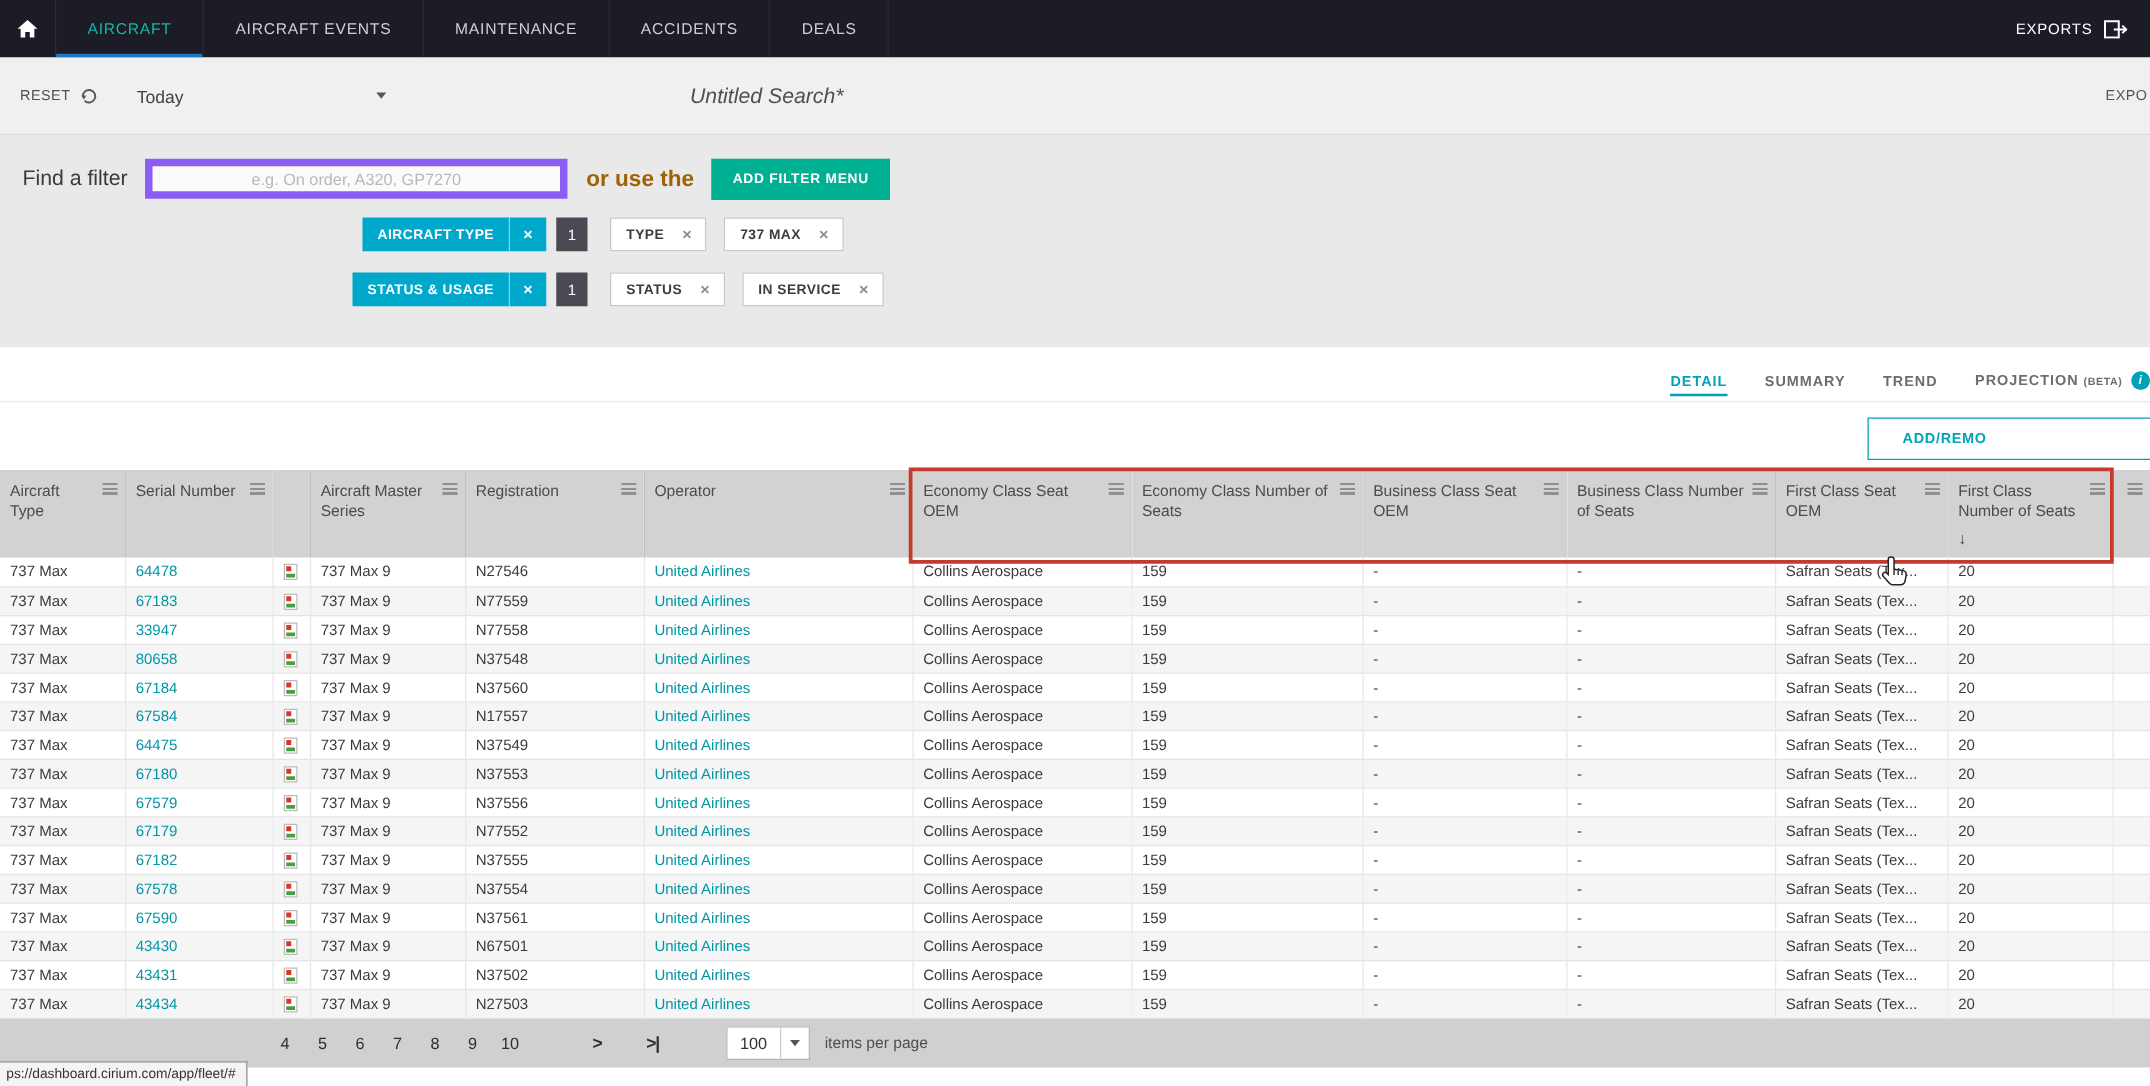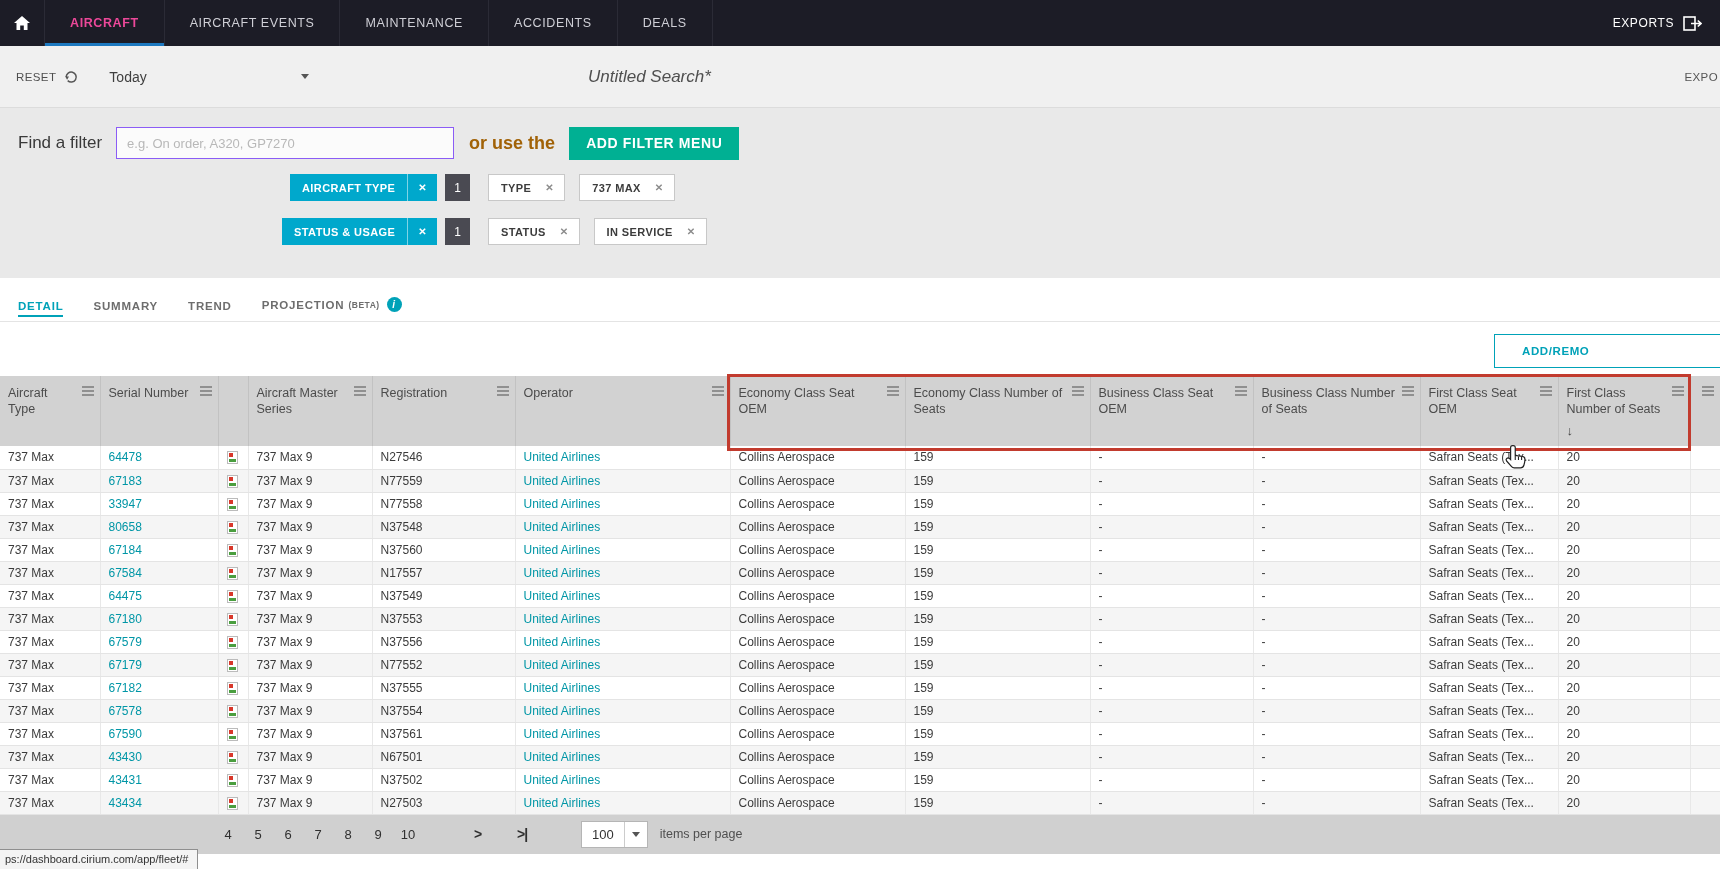--- a/index.html
+++ b/index.html
@@ -11,55 +11,55 @@
 
   
   .nav { height: 46px; background: #1c1c26; display: flex; align-items: stretch; }
   .home-btn { width: 44px; display: flex; align-items: center; justify-content: center; cursor: pointer; }
   .nav-tabs { display: flex; }
   .nav-tab {
     display: flex; align-items: center; padding: 0 25px; font-size: 12.5px; letter-spacing: .6px;
     color: #cfcfd6; border-left: 1px solid #2b2b36; cursor: pointer; position: relative;
   }
   .nav-tab:last-child { border-right: 1px solid #2b2b36; }
-  .nav-tab.active { color: #ec4899; font-weight: bold; }
+  .nav-tab.active { color: #14b8a6; }
   .nav-tab.active::after { content: ""; position: absolute; left: 0; right: 0; bottom: 0; height: 3px; background: #1d79c0; }
   .exports-btn { margin-left: auto; display: flex; align-items: center; gap: 9px; padding: 0 18px; color: #fff; font-size: 12px; letter-spacing: .6px; cursor: pointer; }
 
   
   .toolbar { height: 62px; background: #f0f0f0; border-bottom: 1px solid #dcdcdc; display: flex; align-items: center; position: relative; }
   .reset-btn { display: flex; align-items: center; gap: 7px; margin-left: 16px; font-size: 11.5px; letter-spacing: .4px; color: #4f4f4f; cursor: pointer; }
   .date-select { margin-left: 24px; width: 212px; display: flex; align-items: center; justify-content: space-between; font-size: 14px; color: #3f3f3f; cursor: pointer; padding: 0 6px; }
   .caret-down { width: 0; height: 0; border-left: 4.5px solid transparent; border-right: 4.5px solid transparent; border-top: 5px solid #555; }
-  .untitled-search { position: absolute; left: 588px; top: 50%; transform: translateY(-50%); font-size: 17px; font-style: italic; color: #4f4f4f; }
+  .untitled-search { position: absolute; left: 552px; top: 50%; transform: translateY(-50%); font-size: 17px; font-style: italic; color: #4f4f4f; }
   .export-truncated { position: absolute; right: 2px; top: 50%; transform: translateY(-50%); font-size: 11.5px; letter-spacing: .4px; color: #555; }
 
   
   .filter-panel { height: 170px; background: #e9e9e9; padding-top: 18px; }
   .find-row { display: flex; align-items: center; margin-left: 18px; height: 34px; }
   .find-label { font-size: 17px; color: #3a3a3a; margin-right: 14px; }
-  .find-input { width: 338px; height: 32px; border: 1px solid #8b5cf6; background: #fbfbfb; padding: 0 10px; font-size: 13px; color: #333; outline: none; font-family: inherit; }
+  .find-input { width: 338px; height: 32px; border: 6px solid #8b5cf6; background: #fbfbfb; padding: 0 10px; font-size: 13px; color: #333; outline: none; font-family: inherit; text-align: center; }
   .find-input::placeholder { color: #b8b8b8; }
   .or-text { margin: 0 14px 0 15px; font-size: 18px; color: #a16207; font-weight: bold; }
-  .add-filter-btn { height: 33px; background: #00b093; border: none; color: #fff; font-family: inherit; font-size: 14px; font-weight: bold; letter-spacing: .6px; padding: 0 17px; cursor: pointer; }
+  .add-filter-btn { height: 33px; background: #00b093; border: none; color: #fff; font-family: inherit; font-size: 11px; font-weight: bold; letter-spacing: .6px; padding: 0 17px; cursor: pointer; }
   .filter-groups { margin-top: 14px; }
   .filter-group-row { display: flex; align-items: center; margin-bottom: 17px; }
   .group-col { width: 437px; display: flex; justify-content: flex-end; }
   .chip { display: flex; align-items: center; height: 27px; font-size: 11px; font-weight: bold; letter-spacing: .4px; }
   .chip-cyan { background: #00a8cc; color: #fff; }
   .chip-cyan .chip-label { padding: 0 12px; }
   .chip-cyan .chip-x { border-left: 1px solid rgba(255,255,255,.5); padding: 0 10px; font-size: 10px; cursor: pointer; height: 100%; display: flex; align-items: center; }
   .count-box { width: 25px; height: 27px; margin-left: 8px; background: #4a4a52; color: #fff; font-size: 12px; display: flex; align-items: center; justify-content: center; }
   .chip-white { background: #fff; border: 1px solid #c8c8c8; color: #3c3c3c; margin-left: 18px; }
   .chip-white .chip-label { padding: 0 12px; }
   .chip-white .chip-x { padding: 0 10px 0 2px; color: #8c8c8c; font-size: 10px; cursor: pointer; }
   .chip-white + .chip-white { margin-left: 14px; }
 
   
-  .view-tabs-row { height: 44px; background: #fff; border-bottom: 1px solid #e4e4e4; display: flex; align-items: flex-end; padding-left: 18px; gap: 30px; }
+  .view-tabs-row { height: 44px; background: #fff; border-bottom: 1px solid #e4e4e4; display: flex; align-items: flex-end; padding-left: 18px; gap: 30px; justify-content: flex-end; }
   .view-tab { padding-bottom: 9px; font-size: 11.5px; font-weight: bold; letter-spacing: .8px; color: #6d6d6d; cursor: pointer; position: relative; display: flex; align-items: center; gap: 7px; }
   .view-tab.active { color: #00a2b8; }
   .view-tab.active::after { content: ""; position: absolute; left: 0; right: 0; bottom: 4px; height: 2px; background: #00a2b8; }
   .beta { font-size: 8.5px; letter-spacing: .5px; margin-left: -3px; }
   .info-icon { width: 15px; height: 15px; border-radius: 50%; background: #00a2b8; color: #fff; font-size: 10px; font-weight: bold; font-style: italic; display: flex; align-items: center; justify-content: center; }
 
   
   .add-remove-row { height: 54px; position: relative; background: #fff; }
   .add-remove-btn { position: absolute; left: 1494px; top: 12px; height: 34px; width: 300px; border: 1px solid #00a2b8; background: #fff; color: #00a2b8; font-size: 11.5px; font-weight: bold; letter-spacing: .6px; display: flex; align-items: center; padding-left: 27px; cursor: pointer; }
 

